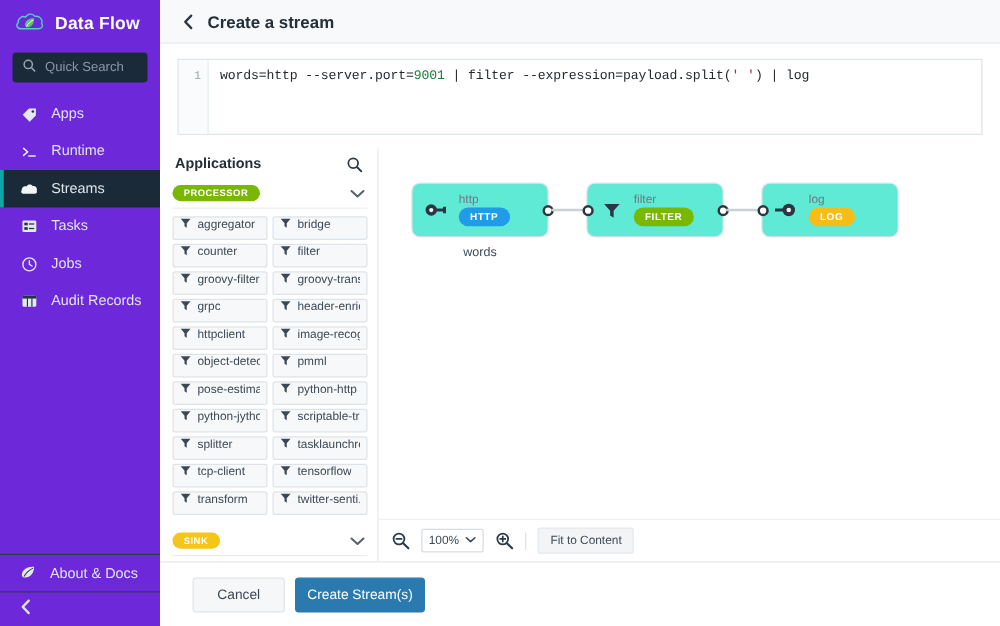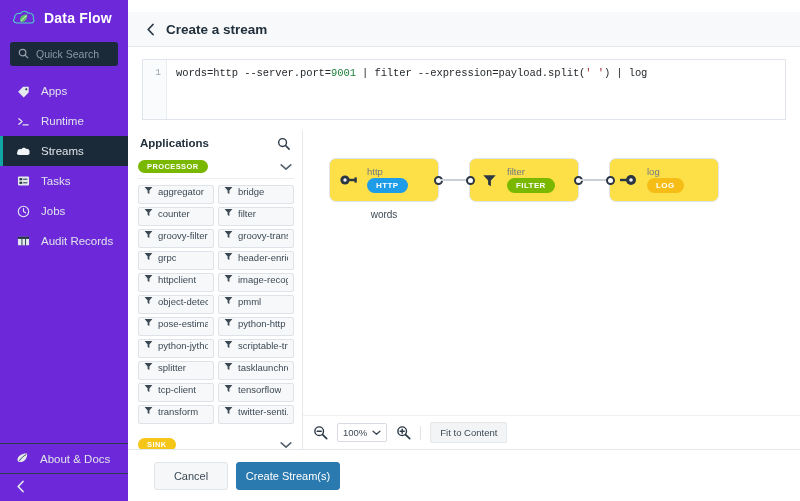--- a/index.html
+++ b/index.html
@@ -76,21 +76,21 @@
 
   
   .main {
     flex: 1; height: 501px; display: flex; flex-direction: column;
     background: #ffffff; position: relative;
   }
   .topbar {
     height: 35px; background: #f7f9fa;
     border-bottom: 1px solid #e3e8ec;
     display: flex; align-items: center; gap: 10px;
-    padding-left: 18px; flex-shrink: 0; margin-top: 12px;
+    padding-left: 18px; flex-shrink: 0;
   }
   .back-chevron { color: #2b3a47; cursor: pointer; display: flex; }
   .page-title { font-size: 13.5px; color: #22303c; font-weight: bold; }
 
   
   .editor-area { padding: 12px 14px 10px 14px; background: #fff; }
   .editor {
     border: 1px solid #dfe5ea; background: #fff;
     height: 61px; display: flex; overflow: hidden;
   }
@@ -171,21 +171,21 @@
   .canvas {
     flex: 1; position: relative; overflow: hidden;
   }
   .flow {
     position: absolute; left: 26px; top: 28px;
     display: flex; align-items: flex-start;
   }
   .node-col { display: flex; flex-direction: column; align-items: center; }
   .node {
     width: 110px; height: 44px;
-    background: #fde047; border: 1px solid #dfe4e8;
+    background: #5eead4; border: 1px solid #dfe4e8;
     border-radius: 7px;
     display: flex; align-items: center;
     padding-left: 8px; gap: 7px;
     position: relative; cursor: pointer;
   }
   .node-icon { width: 22px; display: flex; justify-content: center; flex-shrink: 0; }
   .node-text { display: flex; flex-direction: column; gap: 2px; }
   .node-name { font-size: 9.5px; color: #6d7984; line-height: 1; }
   .node-badge {
     display: inline-block; color: #fff; font-size: 8px;

